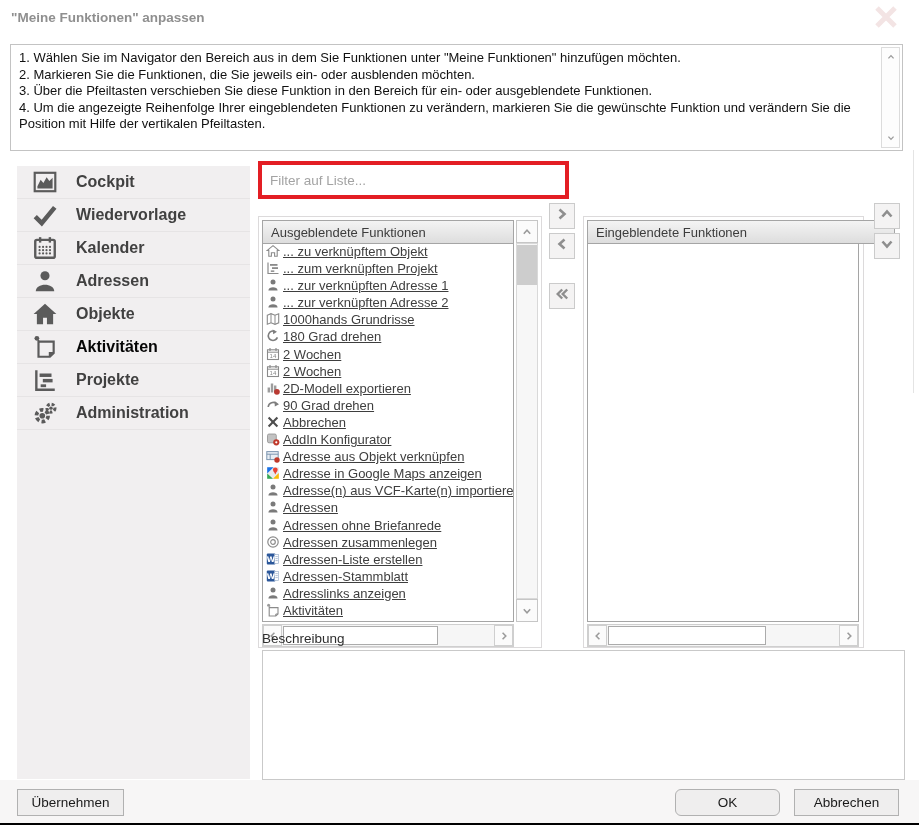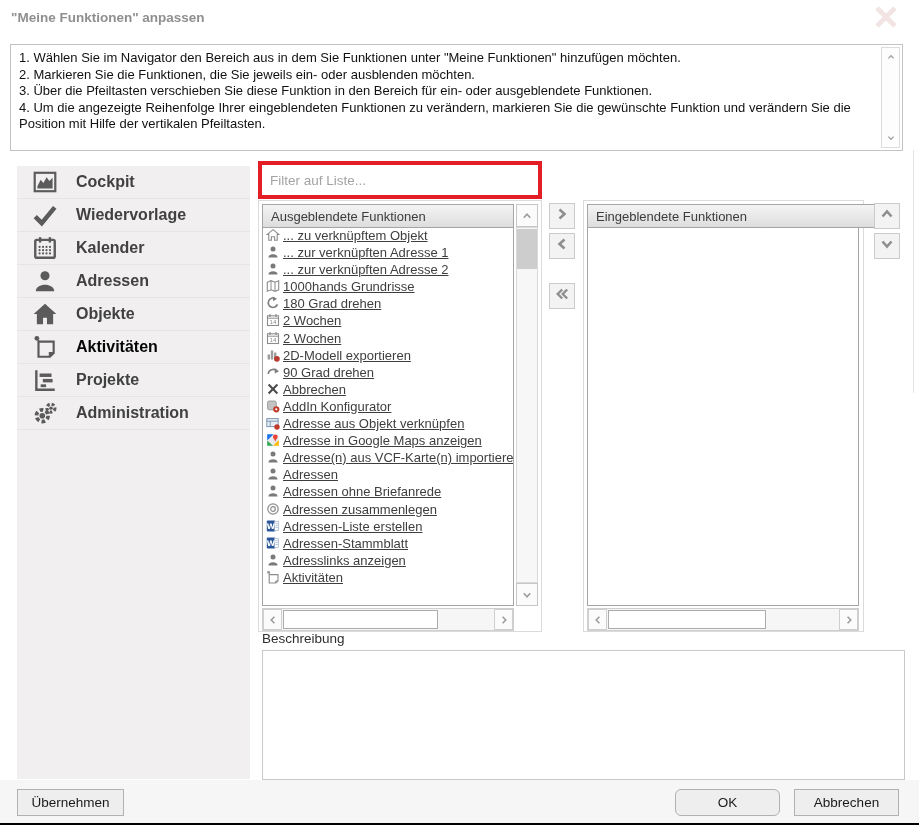--- a/index.html
+++ b/index.html
@@ -16,26 +16,26 @@
   .vscroll-lite{position:absolute;right:2px;top:2px;bottom:2px;width:17px;border:1px solid #dcdcdc;background:#fdfdfd;}
   .vscroll-lite .arr{position:absolute;left:0;width:100%;height:14px;display:flex;align-items:center;justify-content:center;}
   .vscroll-lite .arr.up{top:2px;} .vscroll-lite .arr.dn{bottom:2px;}
   
   .sidebar{position:absolute;left:17px;top:166px;width:233px;height:613px;background:#f1eff0;}
   .side-item{height:32px;display:flex;align-items:center;padding-left:14px;border-bottom:1px solid #e6e4e5;cursor:default;}
   .side-item .sic{width:28px;height:26px;display:flex;align-items:center;justify-content:center;margin-right:17px;}
   .side-item .slbl{font-size:16px;font-weight:bold;color:#414141;}
   .side-item.selected .slbl{color:#060606;}
   
-  .filter-wrap{position:absolute;left:258px;top:161px;width:284px;height:38px;box-sizing:border-box;border:4px solid #e31e24;background:#fff;}
+  .filter-wrap{position:absolute;left:258px;top:161px;width:311px;height:38px;box-sizing:border-box;border:4px solid #e31e24;background:#fff;}
   .filter-input{width:100%;height:100%;border:none;outline:none;box-sizing:border-box;padding:0 8px;font-size:13.5px;
                 font-family:"Liberation Sans","DejaVu Sans",sans-serif;color:#333;background:#fff;}
   .filter-input::placeholder{color:#a3a3a3;}
   
-  .group{position:absolute;top:200px;height:432px;border:1px solid #dcdadb;box-sizing:border-box;background:#fff;}
+  .group{position:absolute;top:216px;height:432px;border:1px solid #dcdadb;box-sizing:border-box;background:#fff;}
   .group.left{left:258px;width:284px;}
   .group.right{left:583px;width:281px;}
   .list-header{position:absolute;left:3px;top:3px;height:24px;box-sizing:border-box;border:1px solid #a5a5a5;
                background:linear-gradient(#f4f4f4,#dddddd);font-size:13px;color:#3c3c3c;display:flex;align-items:center;padding-left:8px;}
   .list-body{position:absolute;left:3px;top:27px;box-sizing:border-box;border:1px solid #a5a5a5;border-top:none;background:#fff;overflow:hidden;}
   .lrow{height:17.1px;display:flex;font-size:13px;color:#3e3e3e;white-space:nowrap;overflow:hidden;padding-left:2px;cursor:default;text-decoration:underline;}
   .lrow .ric{width:15px;height:14px;flex:0 0 15px;display:flex;align-items:center;justify-content:center;margin-right:3px;}
   
   .vsb{position:absolute;left:257px;top:3px;width:22px;height:402px;}
   .sb-btn{position:absolute;left:0;width:22px;height:23px;box-sizing:border-box;border:1px solid #c6c6c6;background:#fbfbfb;
@@ -202,20 +202,31 @@
           <span class="ric">
             <svg width="14" height="14" viewBox="0 0 14 14">
               <path d="M7 1.6 L12.8 6.4 H11.2 V12.2 H8.6 V8.8 H5.4 V12.2 H2.8 V6.4 H1.2 Z" fill="none" stroke="#8b8b8b" stroke-width="1.1"></path>
             </svg>
           </span>
           <span>... zu verknüpftem Objekt</span>
         </div>
         <div class="lrow">
           <span class="ric">
             <svg width="14" height="14" viewBox="0 0 14 14">
+              <path d="M2 1.5 V12.5 H12.5" fill="none" stroke="#8b8b8b" stroke-width="1.2"></path>
+              <rect x="4" y="3" width="7.5" height="1.8" fill="#8b8b8b"></rect>
+              <rect x="6" y="6.2" width="6" height="1.8" fill="#8b8b8b"></rect>
+              <rect x="4.8" y="9.4" width="3.5" height="1.5" fill="#8b8b8b"></rect>
+            </svg>
+          </span>
+          <span>... zum verknüpften Projekt</span>
+        </div>
+        <div class="lrow">
+          <span class="ric">
+            <svg width="14" height="14" viewBox="0 0 14 14">
               <circle cx="7" cy="3.9" r="2.5" fill="#7a7a7a"></circle>
               <path d="M2.4 12.6 C2.4 8.2 11.6 8.2 11.6 12.6 Z" fill="#7a7a7a"></path>
             </svg>
           </span>
           <span>... zur verknüpften Adresse 1</span>
         </div>
         <div class="lrow">
           <span class="ric">
             <svg width="14" height="14" viewBox="0 0 14 14">
               <circle cx="7" cy="3.9" r="2.5" fill="#7a7a7a"></circle>

